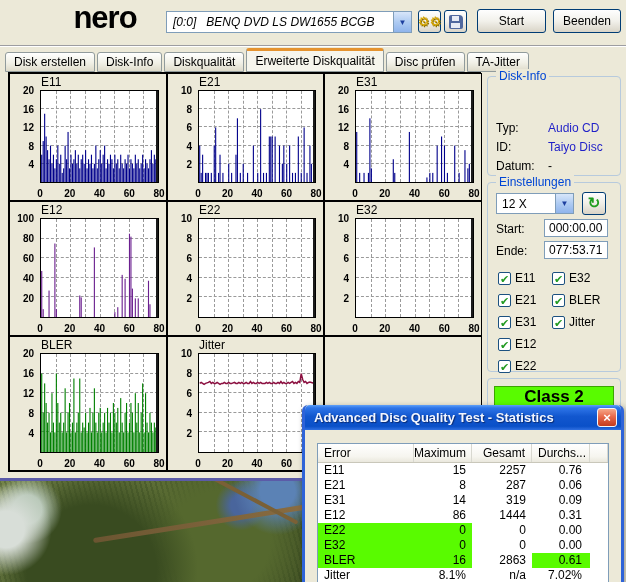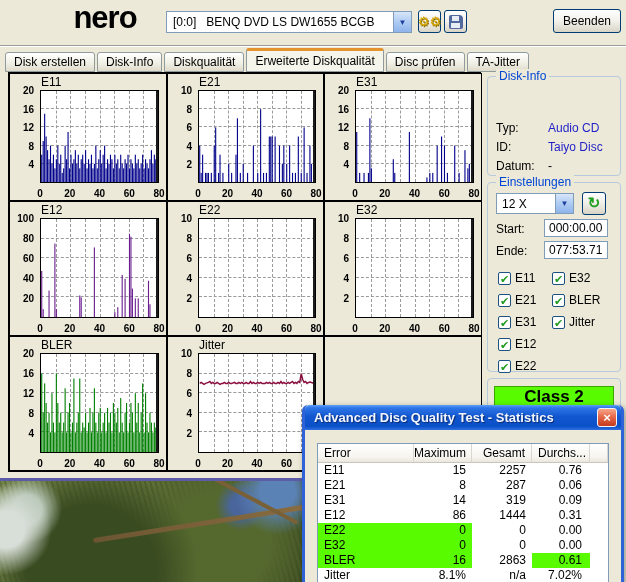--- a/index.html
+++ b/index.html
@@ -6,21 +6,21 @@
   html,body { width:626px; height:582px; overflow:hidden; }
   body { font-family:"Liberation Sans", sans-serif; font-size:12px; background:#ECE9D8; position:relative; color:#000; }
 
   
   .main-window { position:absolute; left:0; top:0; width:626px; height:478px; background:#ECE9D8; }
 
   
   .logo { position:absolute; left:10px; top:2px; width:190px; text-align:center; line-height:1; }
   .logo .l1 { font-size:31px; font-weight:800; letter-spacing:-1px; }
   .logo .l2 { font-size:13px; font-weight:700; font-style:italic; letter-spacing:1px; margin-top:1px; }
-  .drive-combo { position:absolute; left:166px; top:11px; width:246px; height:22px; background:#fff; border:1px solid #7F9DB9; display:flex; align-items:center; }
+  .drive-combo { position:absolute; left:166px; top:11px; width:246px; height:22px; background:#fff; border:1px solid #7F9DB9; display:flex; align-items:center;font-style:italic; }
   .drive-combo .txt { flex:1; padding-left:6px; white-space:pre; overflow:hidden; font-size:12px; }
   .combo-arrow { width:18px; height:100%; border-left:1px solid #7F9DB9; background:linear-gradient(180deg,#D8E6FA,#AECBF2 50%,#8FB4EC); display:flex; align-items:center; justify-content:center; color:#1C3E9E; font-size:8px; }
   .tool-btn { position:absolute; top:10px; width:23px; height:23px; border:1px solid #003C74; border-radius:3px; background:linear-gradient(180deg,#FEFEFE,#F2F1EB 50%,#D9D4C7); display:flex; align-items:center; justify-content:center; }
   .gears { color:#D9A800; font-size:13px; text-shadow:1px 1px 0 #8a6d00; }
   .floppy { width:14px; height:14px; background:#51699F; border-radius:2px 4px 2px 2px; position:relative; }
   .floppy:before { content:""; position:absolute; left:3px; top:1px; width:7px; height:5px; background:#E8ECF5; }
   .floppy:after { content:""; position:absolute; left:2px; bottom:1px; width:9px; height:5px; background:#E8ECF5; }
   .push-btn { position:absolute; top:9px; height:24px; border:1px solid #003C74; border-radius:3px; background:linear-gradient(180deg,#FEFEFE,#F2F1EB 50%,#D9D4C7); font-size:12px; font-family:"Liberation Sans",sans-serif; text-align:center; line-height:22px; }
   .sep { position:absolute; left:0; top:45px; width:100%; border-top:1px solid #9D9DA1; border-bottom:1px solid #FFFFFF; }
 
@@ -108,20 +108,21 @@
   <div class="drive-combo">
     <span class="txt">[0:0]   BENQ DVD LS DW1655 BCGB</span>
     <span class="combo-arrow">▼</span>
   </div>
   <div class="tool-btn" style="left:418px">
     <span class="gears">⚙⚙</span>
   </div>
   <div class="tool-btn" style="left:444px">
     <span class="floppy"></span>
   </div>
+  <div class="push-btn" style="left:477px;width:69px">Start</div>
   <div class="push-btn" style="left:553px;width:68px">Beenden</div>
   <div class="sep"></div>
 
   <div class="tab-strip">
       <div class="tab">Disk erstellen</div>
       <div class="tab">Disk-Info</div>
       <div class="tab">Diskqualität</div>
       <div class="tab active">Erweiterte Diskqualität</div>
       <div class="tab">Disc prüfen</div>
       <div class="tab">TA-Jitter</div>

